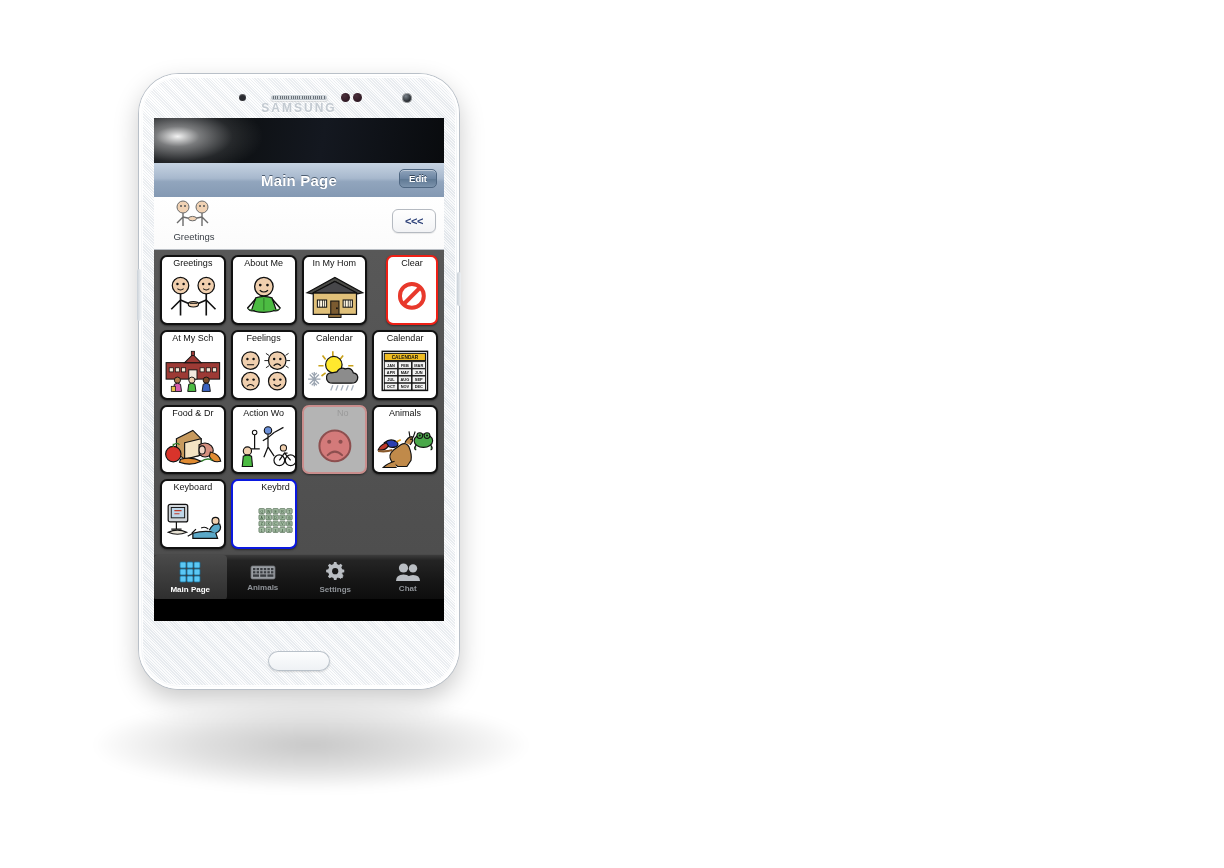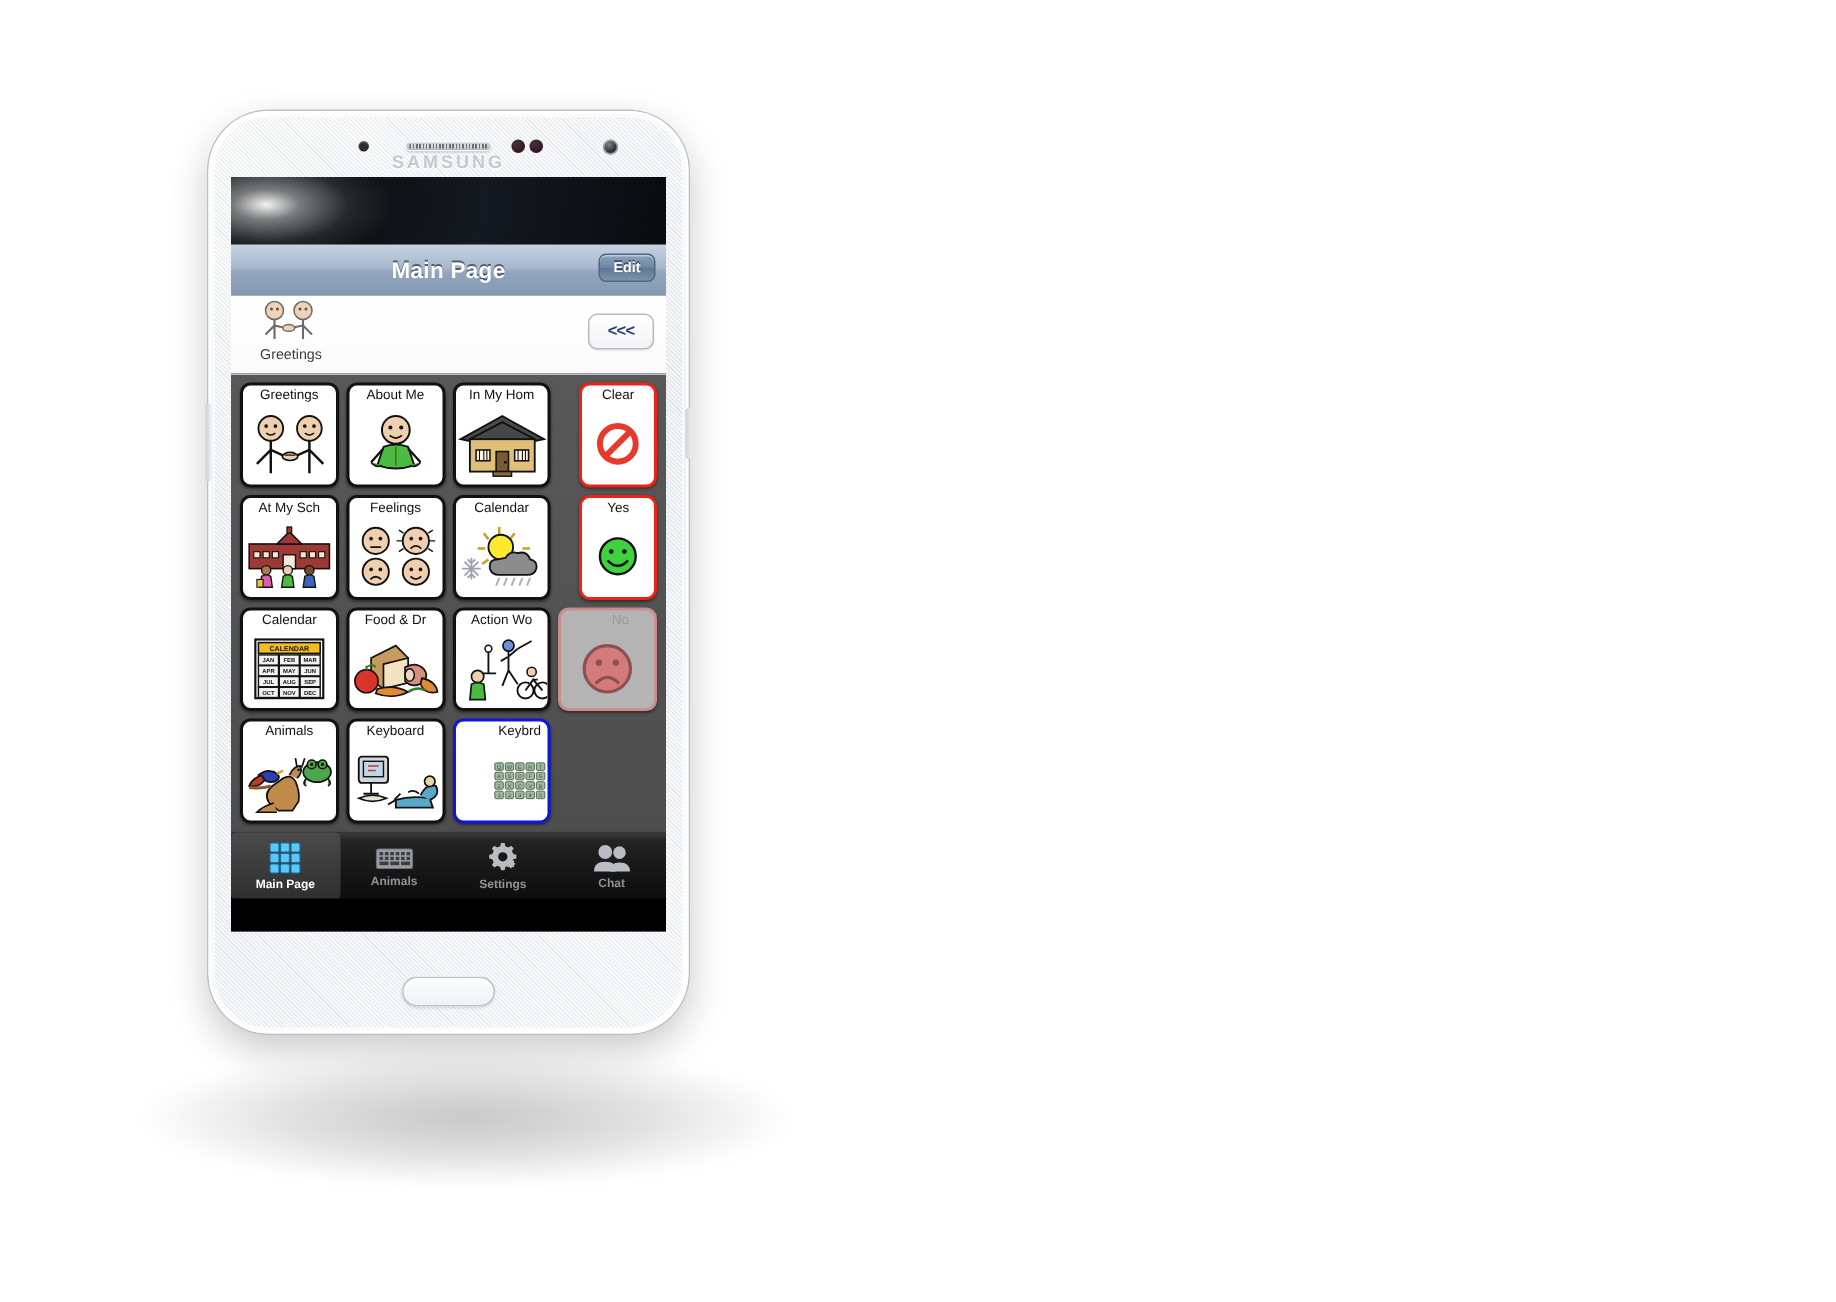--- a/index.html
+++ b/index.html
@@ -400,31 +400,20 @@
               <path d="M10 22 L10 36 M4 29 L16 29 M5.5 24.5 L14.5 33.5 M14.5 24.5 L5.5 33.5"></path>
               <path d="M7.5 23 L10 25.5 L12.5 23 M7.5 35 L10 32.5 L12.5 35"></path>
             </g>
             <g stroke="#a9b3bf" stroke-width="1.3">
               <path d="M28 35 L26 40 M33 35 L31 40 M38 35 L36 40 M43 35 L41 40 M48 35 L46 40"></path>
             </g>
           </svg>
         </div>
       </div>
 
-      <div class="cell red">
-        <div class="cap">Yes</div>
-        <div class="art">
-          <svg width="100%" height="100%" viewBox="0 0 60 42" preserveAspectRatio="xMidYMid meet">
-            <circle cx="30" cy="21" r="15" fill="#3fd13f" stroke="#111" stroke-width="2"></circle>
-            <circle cx="24.5" cy="17" r="2" fill="#111"></circle>
-            <circle cx="35.5" cy="17" r="2" fill="#111"></circle>
-            <path d="M22 25 q8 8 16 0" stroke="#111" stroke-width="2" fill="none" stroke-linecap="round"></path>
-          </svg>
-        </div>
-      </div>
 
       <div class="cell">
         <div class="cap">Calendar</div>
         <div class="art">
           <svg width="100%" height="100%" viewBox="0 0 60 42" preserveAspectRatio="xMidYMid meet">
             <rect x="8" y="2" width="44" height="38" fill="#ffffff" stroke="#111" stroke-width="1.4"></rect>
             <rect x="10" y="4" width="40" height="7" fill="#f0bd22" stroke="#111" stroke-width="1"></rect>
             <text x="30" y="9.6" text-anchor="middle" font-family="'Liberation Sans',sans-serif" font-size="4.6" font-weight="bold" fill="#111">CALENDAR</text>
             <g stroke="#111" stroke-width=".9" fill="#f3f3f3">
               <rect x="10" y="12" width="13" height="6.6"></rect>

